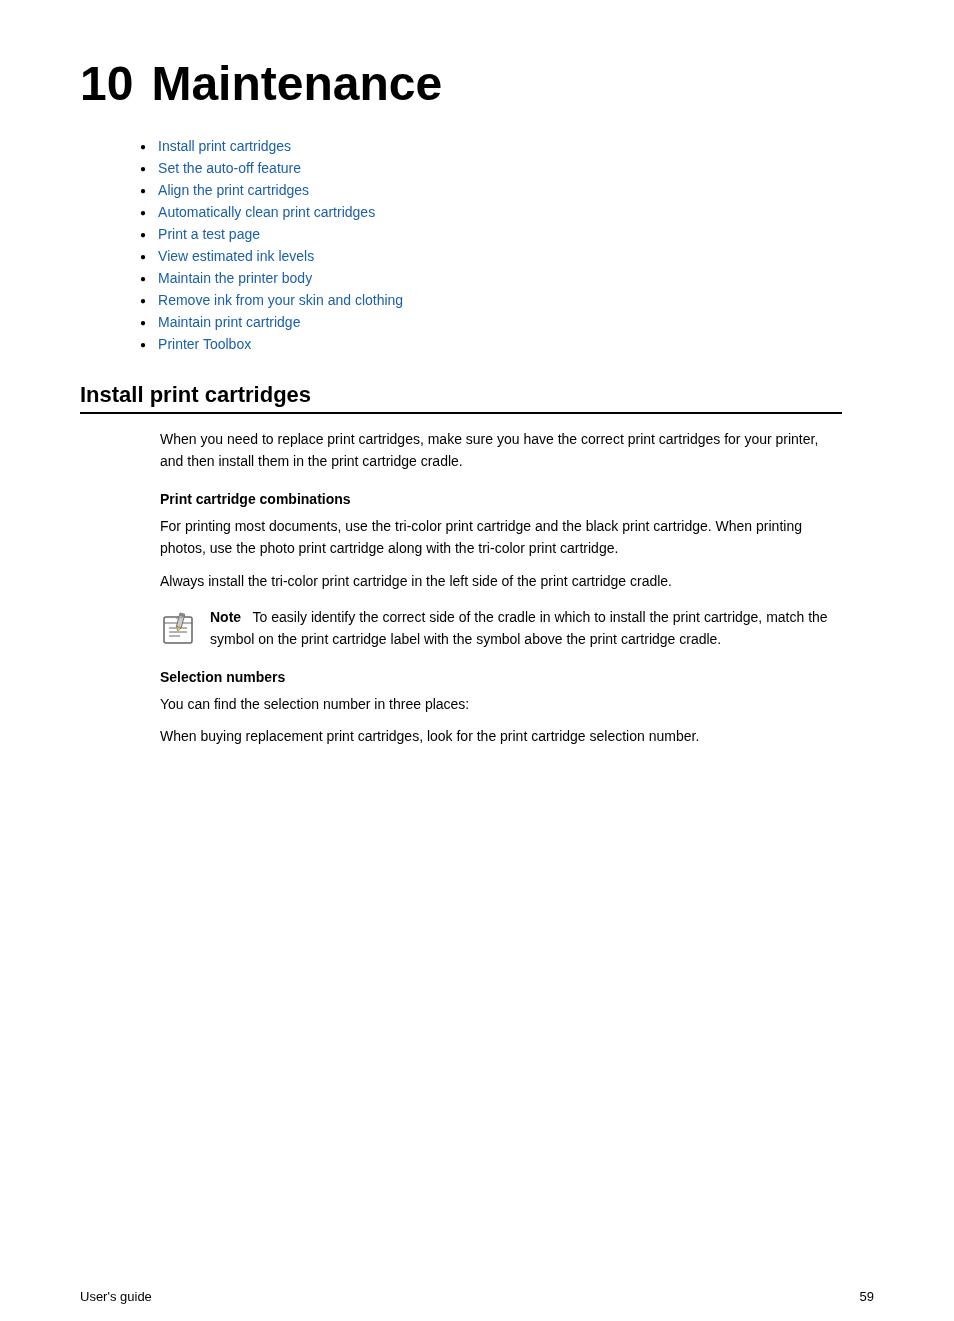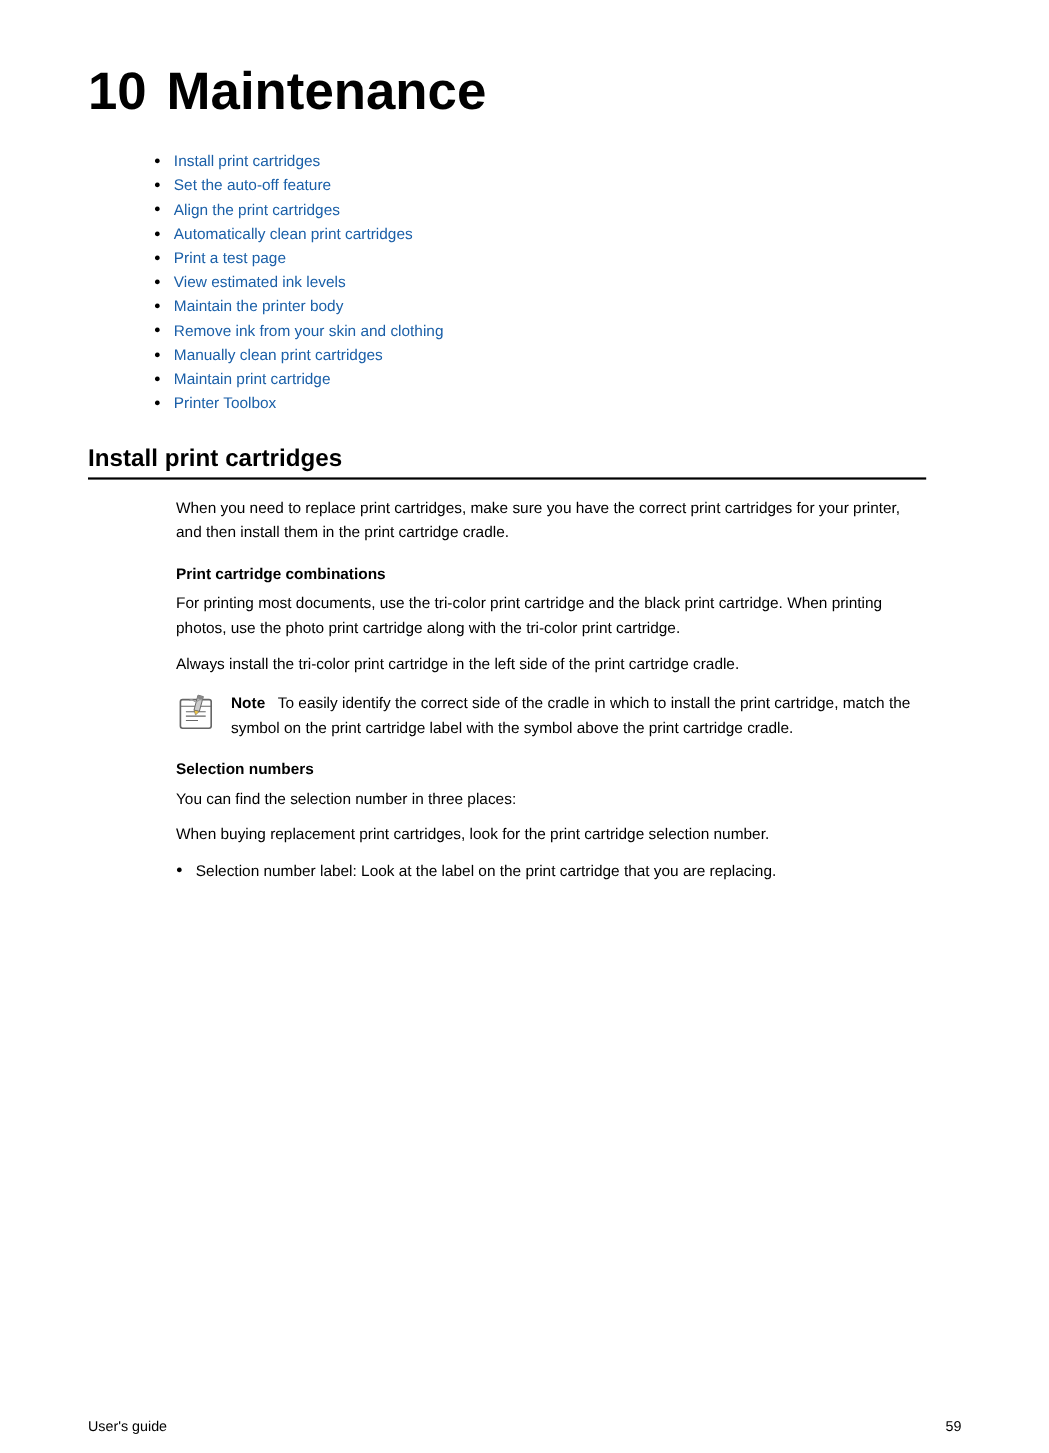--- a/index.html
+++ b/index.html
@@ -102,21 +102,21 @@
 
     .subsection-body {
       font-size: 14px;
       color: #000000;
       line-height: 1.6;
       margin-bottom: 10px;
     }
 
     .note-box {
       display: flex;
-      align-items: flex-start;
+      align-items: center;
       margin: 14px 0;
       gap: 14px;
     }
 
     .note-icon {
       width: 36px;
       height: 36px;
       flex-shrink: 0;
       margin-top: 2px;
     }
@@ -196,23 +196,20 @@
         <a href="#testpage">Print a test page</a>
       </li>
       <li>
         <a href="#inklevels">View estimated ink levels</a>
       </li>
       <li>
         <a href="#maintainbody">Maintain the printer body</a>
       </li>
       <li>
         <a href="#removeink">Remove ink from your skin and clothing</a>
-      </li>
-      <li>
-        <a href="#manualclean">Manually clean print cartridges</a>
       </li>
       <li>
         <a href="#maintaincartridges">Maintain print cartridge</a>
       </li>
       <li>
         <a href="#toolbox">Printer Toolbox</a>
       </li>
     </ul>
 
   <div id="install">
@@ -250,23 +247,20 @@
             &nbsp;
             <span>To easily identify the correct side of the cradle in which to install the print cartridge, match the symbol on the print cartridge label with the symbol above the print cartridge cradle.</span>
           </p>
         </div>
       </div>
 
       <div>
         <div class="subsection-title">Selection numbers</div>
         <p class="subsection-body">You can find the selection number in three places:</p>
         <p class="subsection-body">When buying replacement print cartridges, look for the print cartridge selection number.</p>
-        <ul class="bullet-list" id="selection-bullets">
-            <li>Selection number label: Look at the label on the print cartridge that you are replacing.</li>
-          </ul>
       </div>
     </div>
   </div>
 
 </div>
 
 <div class="page-footer">
   <span>User's guide</span>
   <span>59</span>
 </div>

